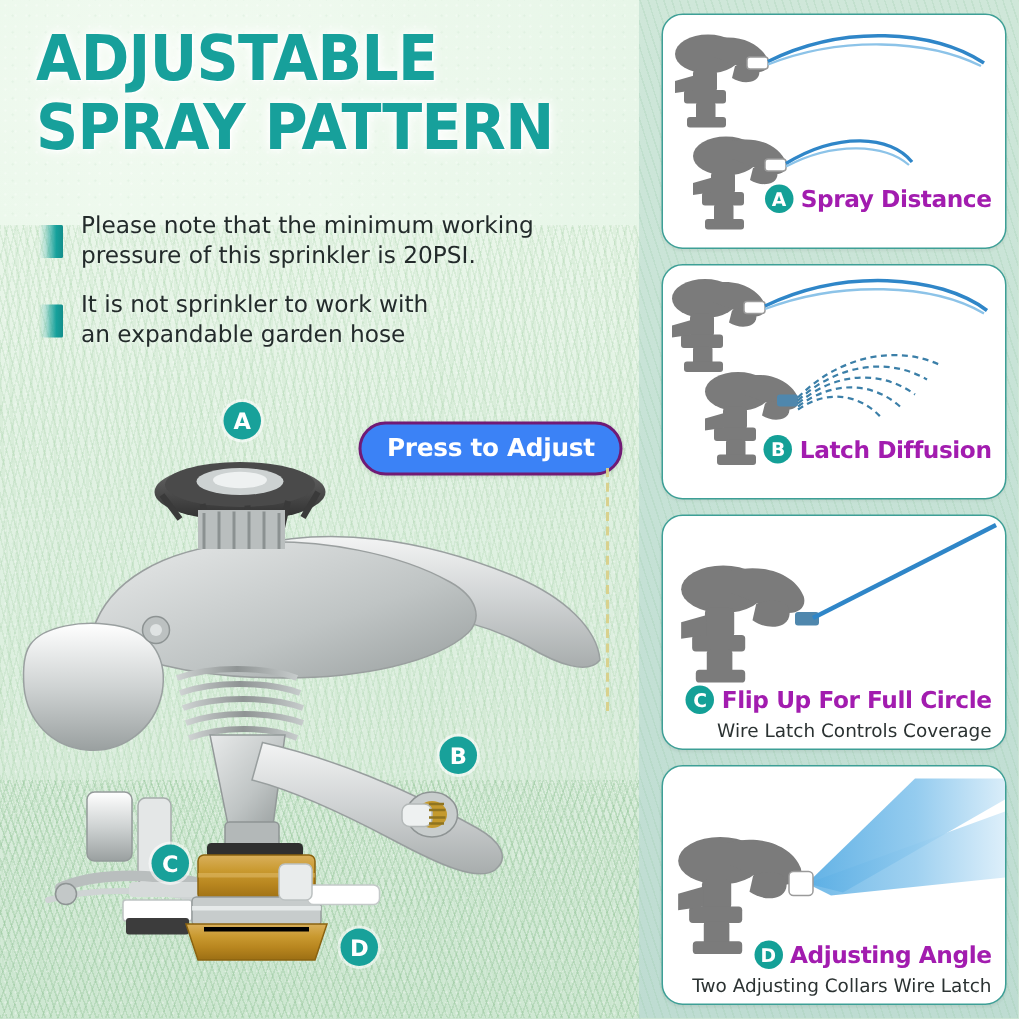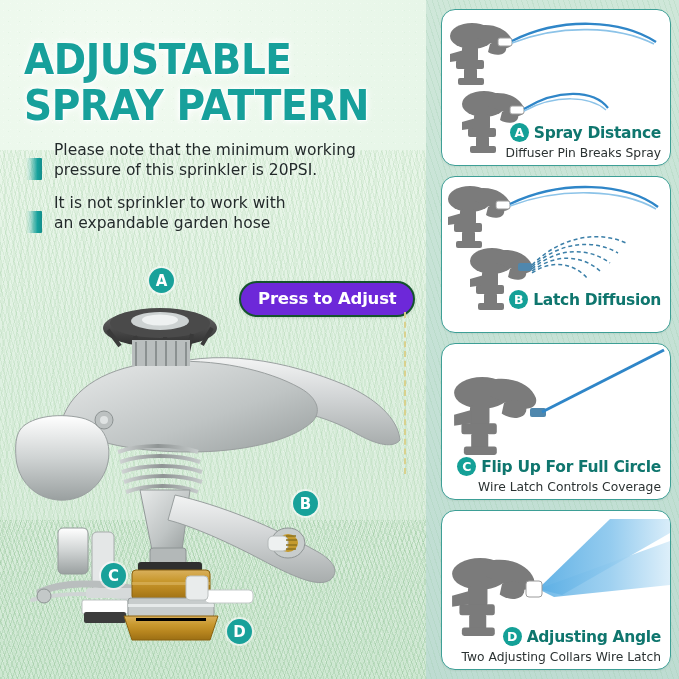--- a/index.html
+++ b/index.html
@@ -38,41 +38,41 @@
     opacity:.6;
   }
   
   .bg-right{position:absolute;right:0;top:0;width:253px;height:679px;
     background:
       repeating-linear-gradient(72deg, rgba(150,200,165,.22) 0 1px, rgba(255,255,255,0) 1px 5px),
       linear-gradient(180deg,#cfe7d9 0%,#c6e2d6 45%,#bedcd2 100%);
   }
 
   
-  .headline{position:absolute;left:24px;top:16px;width:392px;margin-top:21px;}
+  .headline{position:absolute;left:24px;top:16px;width:392px;}
   .headline .l1,.headline .l2{
     display:block;color:#17a09b;font-weight:800;letter-spacing:-.5px;
     font-family:"DejaVu Sans","Liberation Sans",sans-serif;
     text-shadow:0 0 5px #ffffff,0 0 10px #ffffff,1px 1px 0 #ffffff;
   }
   .headline .l1{font-size:42px;line-height:46px;transform:scaleX(.93);transform-origin:left center;}
   .headline .l2{font-size:42px;line-height:46px;transform:scaleX(.93);transform-origin:left center;}
 
   .bullets{position:absolute;left:24px;top:140px;width:380px;}
-  .bullet{display:flex;align-items:flex-end;margin-bottom:13px;}
+  .bullet{display:flex;align-items:center;margin-bottom:13px;}
   .bullet-mark{flex:0 0 auto;width:16px;height:22px;margin:2px 12px 0 2px;
     background:linear-gradient(90deg,rgba(23,160,155,0) 0%,rgba(23,160,155,.25) 28%,#16a19c 72%,#138e8b 100%);
     border-radius:1px;}
   .bullet-text{font-size:15.5px;line-height:20px;color:#232b2b;
     font-family:"DejaVu Sans","Liberation Sans",sans-serif;
     text-shadow:0 0 4px #f1faf1,0 0 7px #eef8ee;white-space:pre-line;}
 
   
   .pill{position:absolute;left:239px;top:281px;
-    background:#6d28d9;border:2px solid #14532d;border-radius:18px;
+    background:#3b82f6;border:2px solid #701a75;border-radius:18px;
     padding:6px 17px 7px;color:#fff;font-size:16.5px;font-weight:800;
     font-family:"DejaVu Sans","Liberation Sans",sans-serif;letter-spacing:-.2px;
     box-shadow:0 1px 3px rgba(0,0,0,.12);text-align:right;}
   .leader{position:absolute;left:404px;top:312px;width:0;height:162px;
     border-left:2px dashed #d9d08a;opacity:.95;}
 
   
   .cbadge{position:absolute;width:25px;height:25px;border-radius:50%;
     background:#18a19a;color:#fff;font-size:15px;font-weight:700;
     display:flex;align-items:center;justify-content:center;
@@ -92,21 +92,21 @@
     box-shadow:0 1px 2px rgba(0,0,0,.06);}
   .p1{top:9px;height:155px;}
   .p2{top:176px;height:155px;}
   .p3{top:343px;height:155px;}
   .p4{top:510px;height:158px;}
   .panel-art{position:absolute;inset:0;}
   .panel-label{position:absolute;right:9px;bottom:23px;display:flex;align-items:center;gap:5px;}
   .panel-label .lb{width:19px;height:19px;border-radius:50%;background:#14a097;color:#fff;
     font-size:12.5px;font-weight:700;display:flex;align-items:center;justify-content:center;
     font-family:"DejaVu Sans","Liberation Sans",sans-serif;}
-  .panel-label .lt{font-size:15.5px;font-weight:800;color:#0f766e;letter-spacing:-.3px;
+  .panel-label .lt{font-size:15.5px;font-weight:800;color:#a21caf;letter-spacing:-.3px;
     font-family:"DejaVu Sans","Liberation Sans",sans-serif;}
   .panel-sub{position:absolute;right:9px;bottom:5px;font-size:12.3px;color:#2b3232;
     font-family:"DejaVu Sans","Liberation Sans",sans-serif;}
 </style>
 </head>
 <body>
 
 <div class="stage">
 
   <div class="bg-base"></div>
@@ -271,21 +271,20 @@
         <path d="M8 44 L22 40 L22 50 L8 52 Z"></path>
       </g>
       <rect x="68" y="96" width="14" height="8" rx="2" fill="#ffffff" stroke="#9a9a9a" stroke-width="1"></rect>
       <path d="M82 99 C 116 78, 152 80, 166 98" stroke="#2f86c8" stroke-width="2.2" fill="none"></path>
       <path d="M82 101 C 114 84, 148 86, 164 100" stroke="#8cc3e8" stroke-width="1.5" fill="none"></path>
     </svg>
     <div class="panel-label">
       <span class="lb">A</span>
       <span class="lt">Spray Distance</span>
     </div>
-    <div class="panel-sub">Diffuser Pin Breaks Spray</div>
   </div>
 
   <div class="panel p2">
     <svg class="panel-art" viewBox="0 0 228 155">
       <g fill="#7b7b7b">
         <ellipse cx="28" cy="22" rx="22" ry="13"></ellipse>
         <path d="M32 12 C50 8, 64 16, 68 26 C 70 32, 64 36, 56 33 C 48 30, 38 26, 32 24 Z"></path>
         <path d="M46 30 C 56 26, 64 29, 62 36 C 60 42, 50 42, 44 38 Z"></path>
         <rect x="18" y="32" width="16" height="16" rx="3"></rect>
         <rect x="12" y="46" width="28" height="9" rx="2"></rect>

